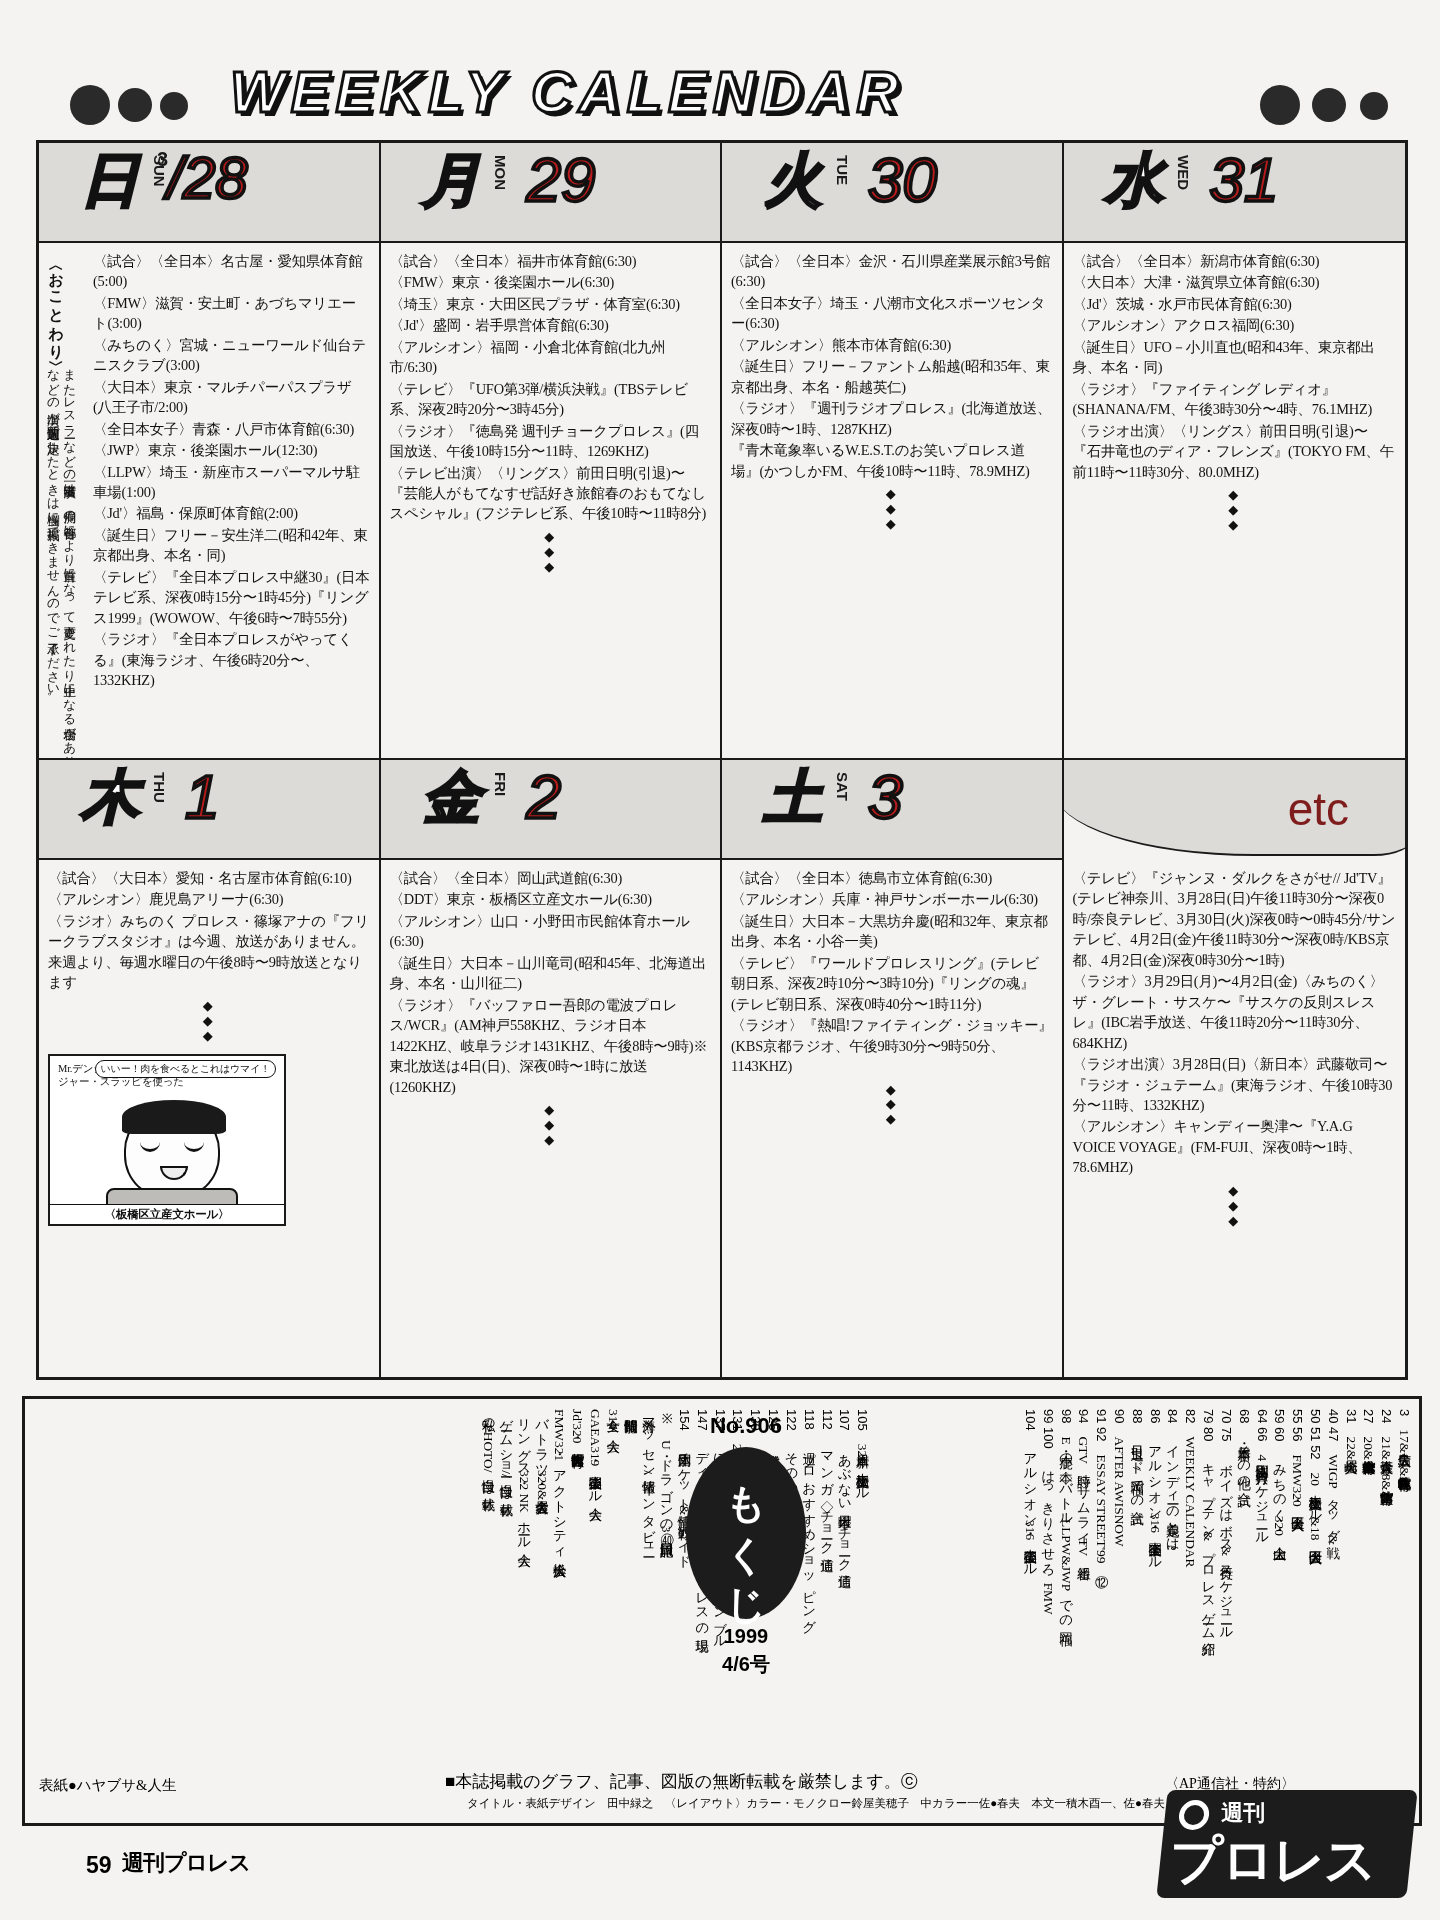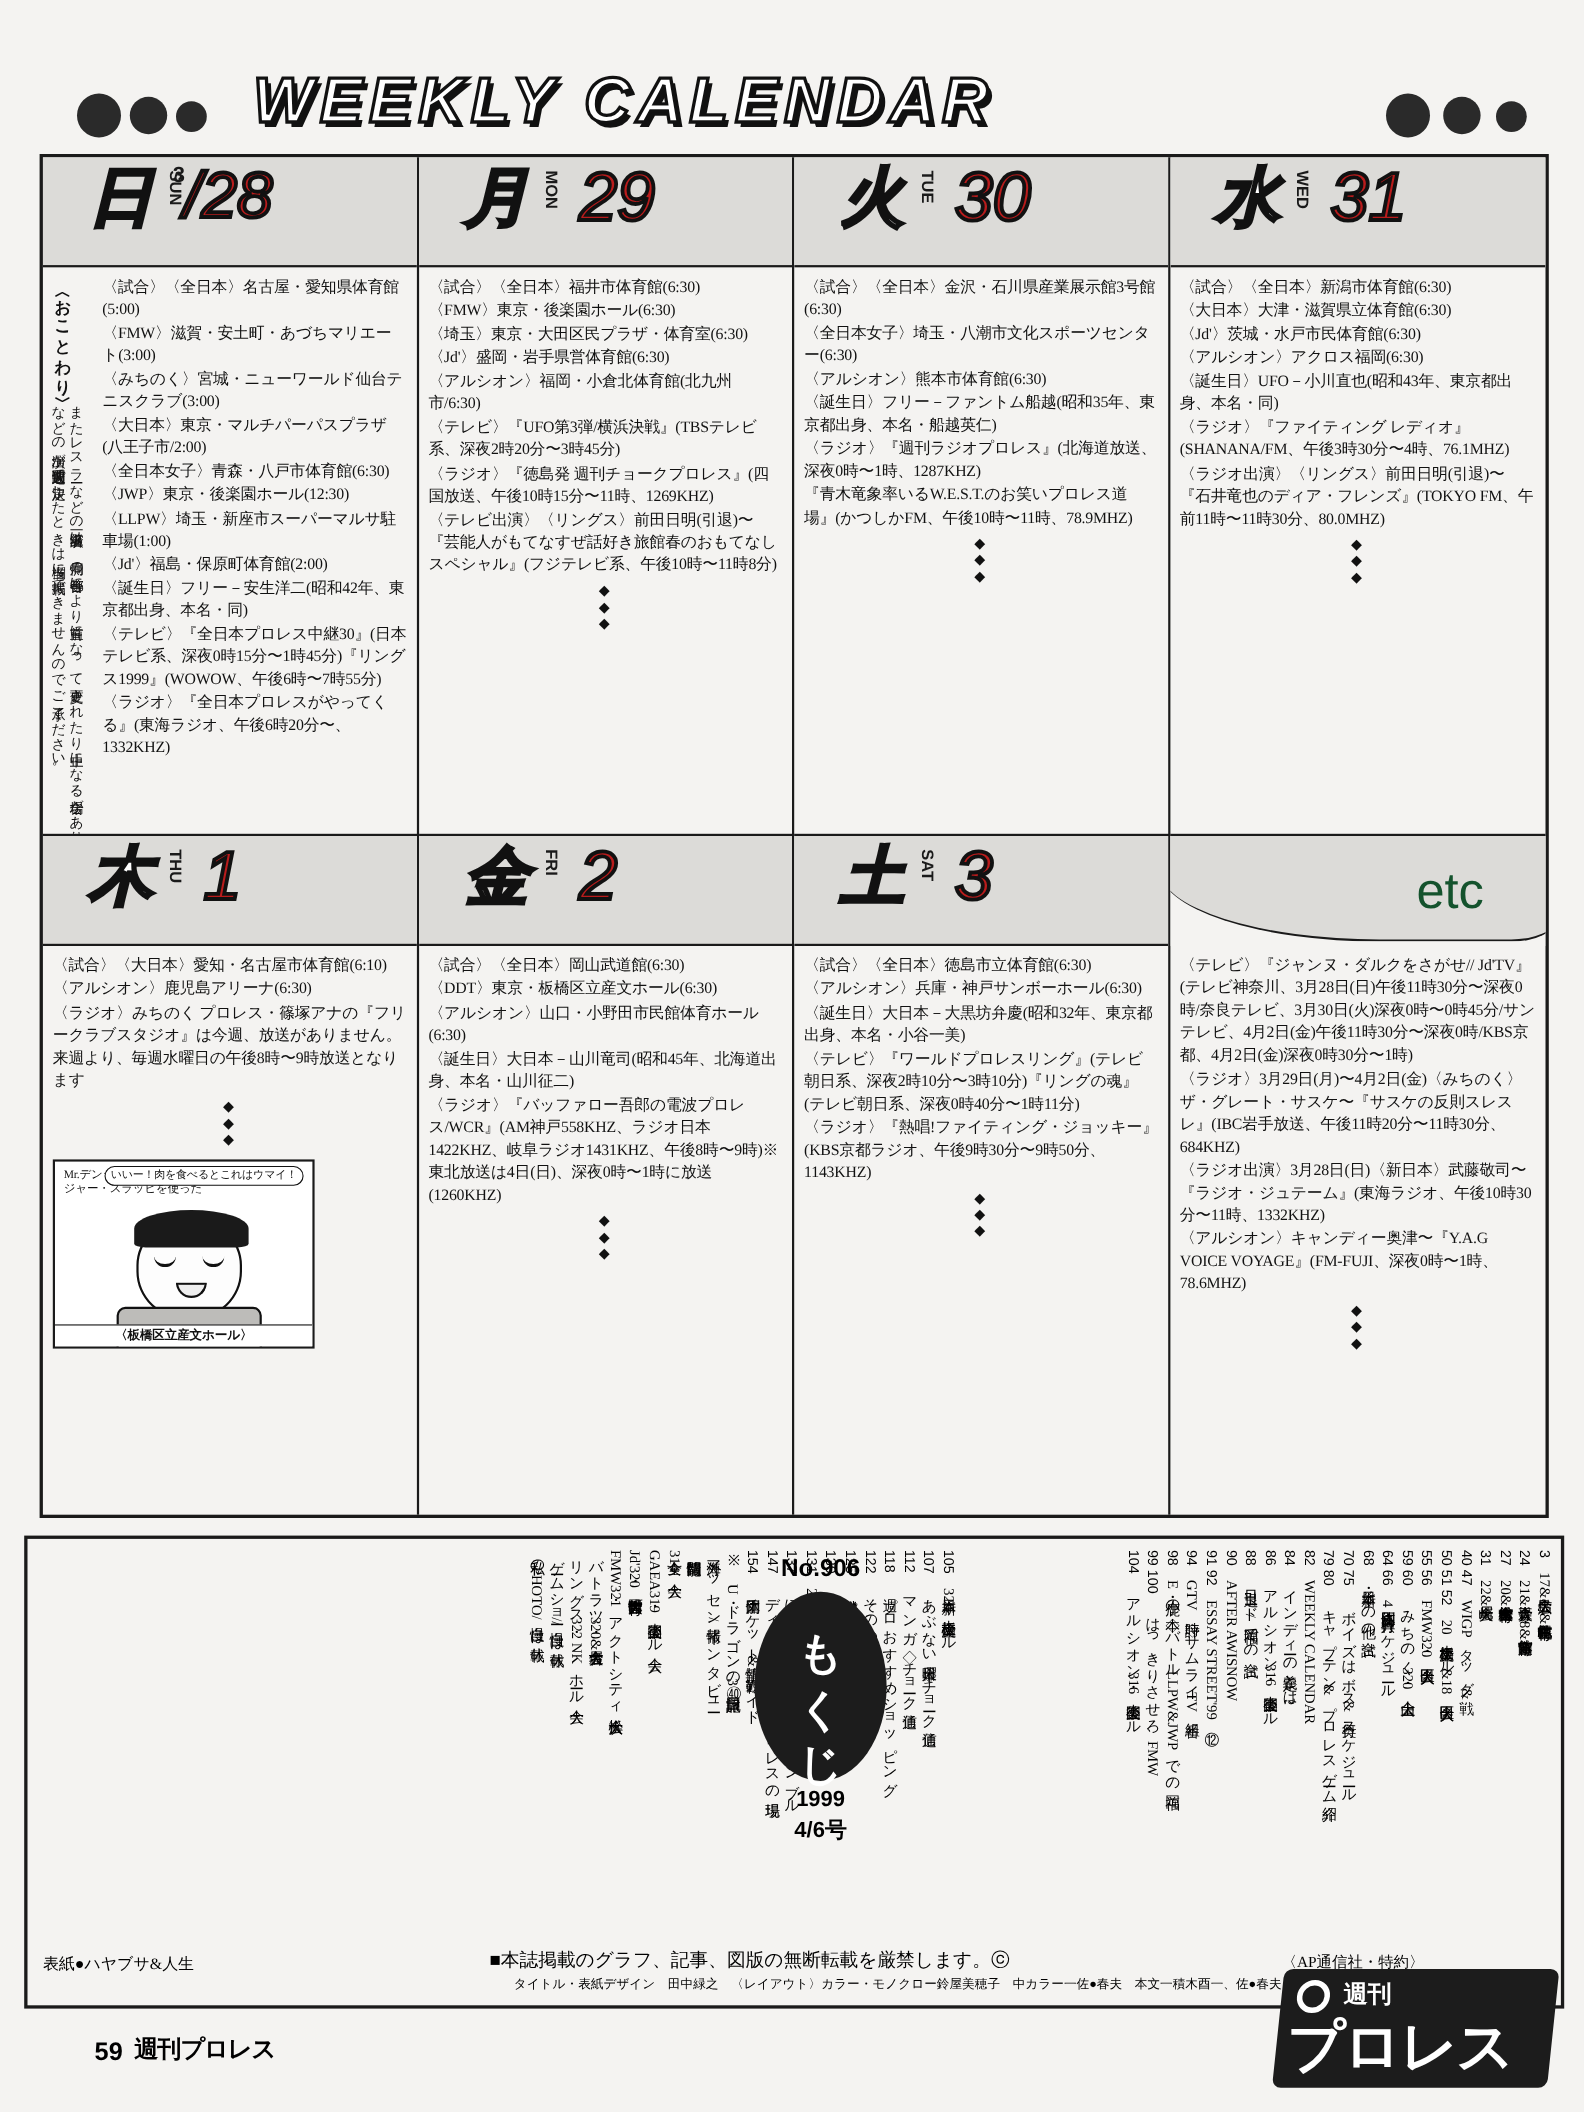--- a/index.html
+++ b/index.html
@@ -109,21 +109,21 @@
     width:360px; height:126px;
     background:#dcdbd8;
     border-bottom:2px solid #1a1a1a;
     border-bottom-left-radius:200px 66px;
     border-bottom-right-radius:40px 20px;
   }
   .etc-label {
     position:absolute; right:56px; top:22px;
     font-family:"Liberation Sans", sans-serif;
     font-size:46px; font-weight:normal;
-    color:#14532d;
+    color:#7f1d1d;
   }
   .cell-body {
     flex:1;
     padding:8px 9px 6px 9px;
     font-size:14.4px;
     line-height:1.42;
     color:#111;
     letter-spacing:-0.2px;
     overflow:hidden;
   }

